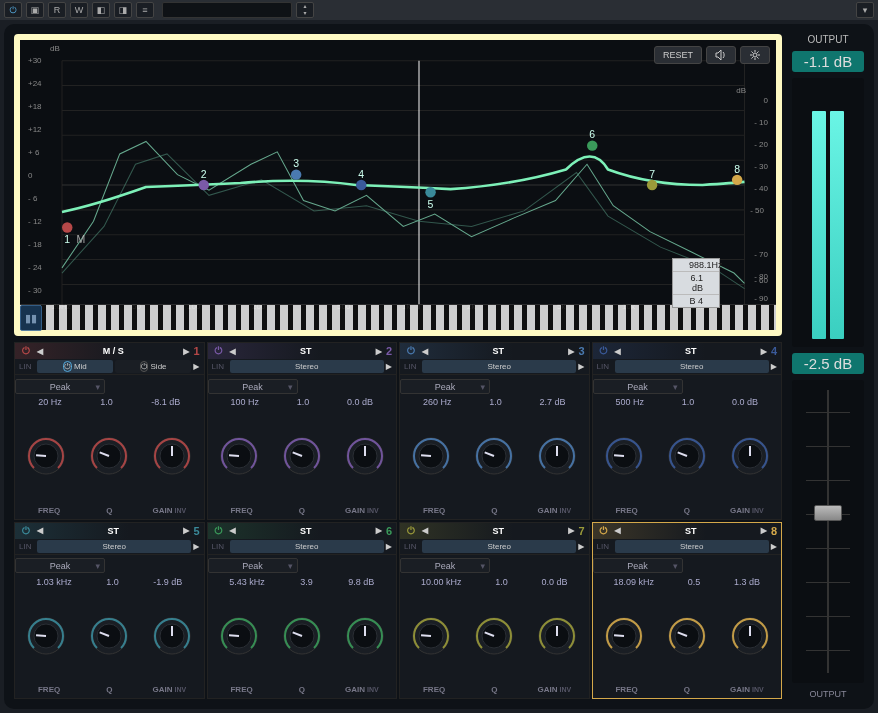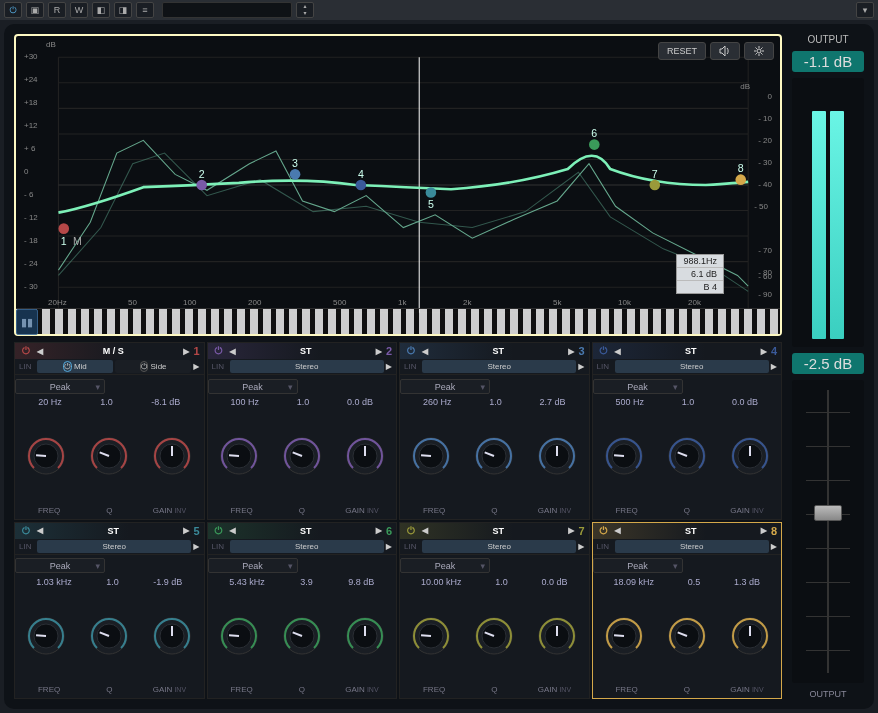--- a/index.html
+++ b/index.html
@@ -9,28 +9,28 @@
   .tb-combo { width: 130px; height: 16px; background: #0f1216; border: 1px solid #333; border-radius: 2px; margin-left: 4px; }
   .tb-spin { width: 18px; height: 16px; background: #1a1e24; border: 1px solid #444; border-radius: 2px; display:flex; flex-direction:column; }
   .tb-spin div { flex:1; font-size:6px; text-align:center; line-height:7px; color:#aaa; }
 
   .plugin-frame { position:absolute; left:4px; top:24px; right:4px; bottom:4px; background:#0e1217; border-radius:10px; padding:10px; }
   .main-cols { display:flex; gap:10px; height:100%; }
   .left-col { flex:1; display:flex; flex-direction:column; }
   .right-col { width:72px; display:flex; flex-direction:column; gap:6px; }
 
   
-  .graph-box { background:#0b0e12; border:2px solid #fef9c3; border-radius:4px; height:302px; position:relative; display:flex; }
+  .graph-box { background:#0b0e12; border:6px solid #fef9c3; border-radius:4px; height:302px; position:relative; display:flex; }
   .graph-area { flex:1; position:relative; }
   .graph-toolbar { position:absolute; right:6px; top:6px; display:flex; gap:4px; z-index:5; }
   .g-btn { height:18px; padding:0 8px; background:#2a2e34; border:1px solid #444; border-radius:3px; font-size:9px; color:#ccc; display:flex; align-items:center; justify-content:center; cursor:pointer; }
   .g-btn svg { display:block; }
   .y-lab-l, .y-lab-r { position:absolute; font-size:8px; color:#888; }
   .cursor-box { position:absolute; right:56px; top:218px; width:48px; background:#d8dce0; color:#222; font-size:9px; border:1px solid #999; z-index:6; }
-  .cursor-box div { padding:1px 6px; border-bottom:1px solid #bbb; text-align:right; }
+  .cursor-box div { padding:1px 16px; border-bottom:1px solid #bbb; text-align:right; }
   .cursor-box div:last-child { border-bottom:none; }
   svg.plot { position:absolute; inset:0; width:100%; height:100%; }
   .piano { height:26px; background:repeating-linear-gradient(90deg,#f0f0f0 0 8px,#111 8px 13px); border-top:1px solid #333; position:relative; opacity:0.85; }
   .piano-toggle { position:absolute; left:0; top:0; width:22px; height:26px; background:#1a3a5a; border:1px solid #3a6a9a; border-radius:2px; display:flex; align-items:center; justify-content:center; color:#8ac; font-size:11px; }
 
   
   .bands-grid { display:grid; grid-template-columns: repeat(4, 1fr); grid-template-rows: repeat(2, 1fr); gap:2px; margin-top:6px; flex:1; }
   .band { background:#15191f; border:1px solid #222; position:relative; display:flex; flex-direction:column; font-size:9px; overflow:hidden; }
   .band.selected { border:1px solid #d4a84a; }
   .band-hdr { height:16px; display:flex; align-items:center; padding:0 4px; gap:4px; font-weight:bold; }
@@ -43,21 +43,21 @@
   .sub-btn.active { background:#2a3a4a; }
   .lin-lab { color:#556; font-size:8px; width:16px; }
   .ms-pwr { width:12px; height:12px; border-radius:6px; border:1px solid #555; font-size:8px; text-align:center; line-height:11px; }
   .filter-row { height:22px; display:flex; align-items:center; justify-content:flex-start; }
   .filter-drop { width:90px; height:15px; background:#1a1e24; border:1px solid #333; border-radius:2px; font-size:9px; text-align:center; line-height:14px; color:#aab; position:relative; cursor:pointer; }
   .filter-drop:after { content:"▾"; position:absolute; right:4px; color:#556; }
   .values-row { display:flex; justify-content:space-around; font-size:9px; color:#aac; padding:0 4px; }
   .knobs-row { display:flex; justify-content:space-around; align-items:center; flex:1; }
   .knob { width:42px; height:42px; position:relative; }
   .knob svg { width:100%; height:100%; }
-  .labels-row { display:flex; justify-content:space-around; font-size:8px; color:#778; padding:0 4px 4px; }
+  .labels-row { display:flex; justify-content:space-around; font-size:8px; color:#778; padding:0 4px 4px;font-weight:bold; }
   .labels-row span{ flex:1; text-align:center; }
   .inv { font-size:7px; color:#556; margin-left:2px; }
 
   
   .outp-lbl { text-align:center; font-size:10px; color:#bbb; }
   .outp-val { text-align:center; font-size:15px; color:#ddd; background:#0f766e; border-radius:3px; padding:2px 0; }
   .meter { flex:1; background:#0b0e12; border-radius:3px; display:flex; gap:4px; justify-content:center; align-items:flex-end; padding:8px 12px; }
   .meter-bar { width:14px; background:linear-gradient(180deg,#6af5e5,#3acfc0); height:90%; border-radius:1px; }
   .fader { flex:1.2; background:#0b0e12; border-radius:3px; position:relative; }
   .fader-track { position:absolute; left:50%; top:10px; bottom:10px; width:2px; background:#333; transform:translateX(-50%); }

